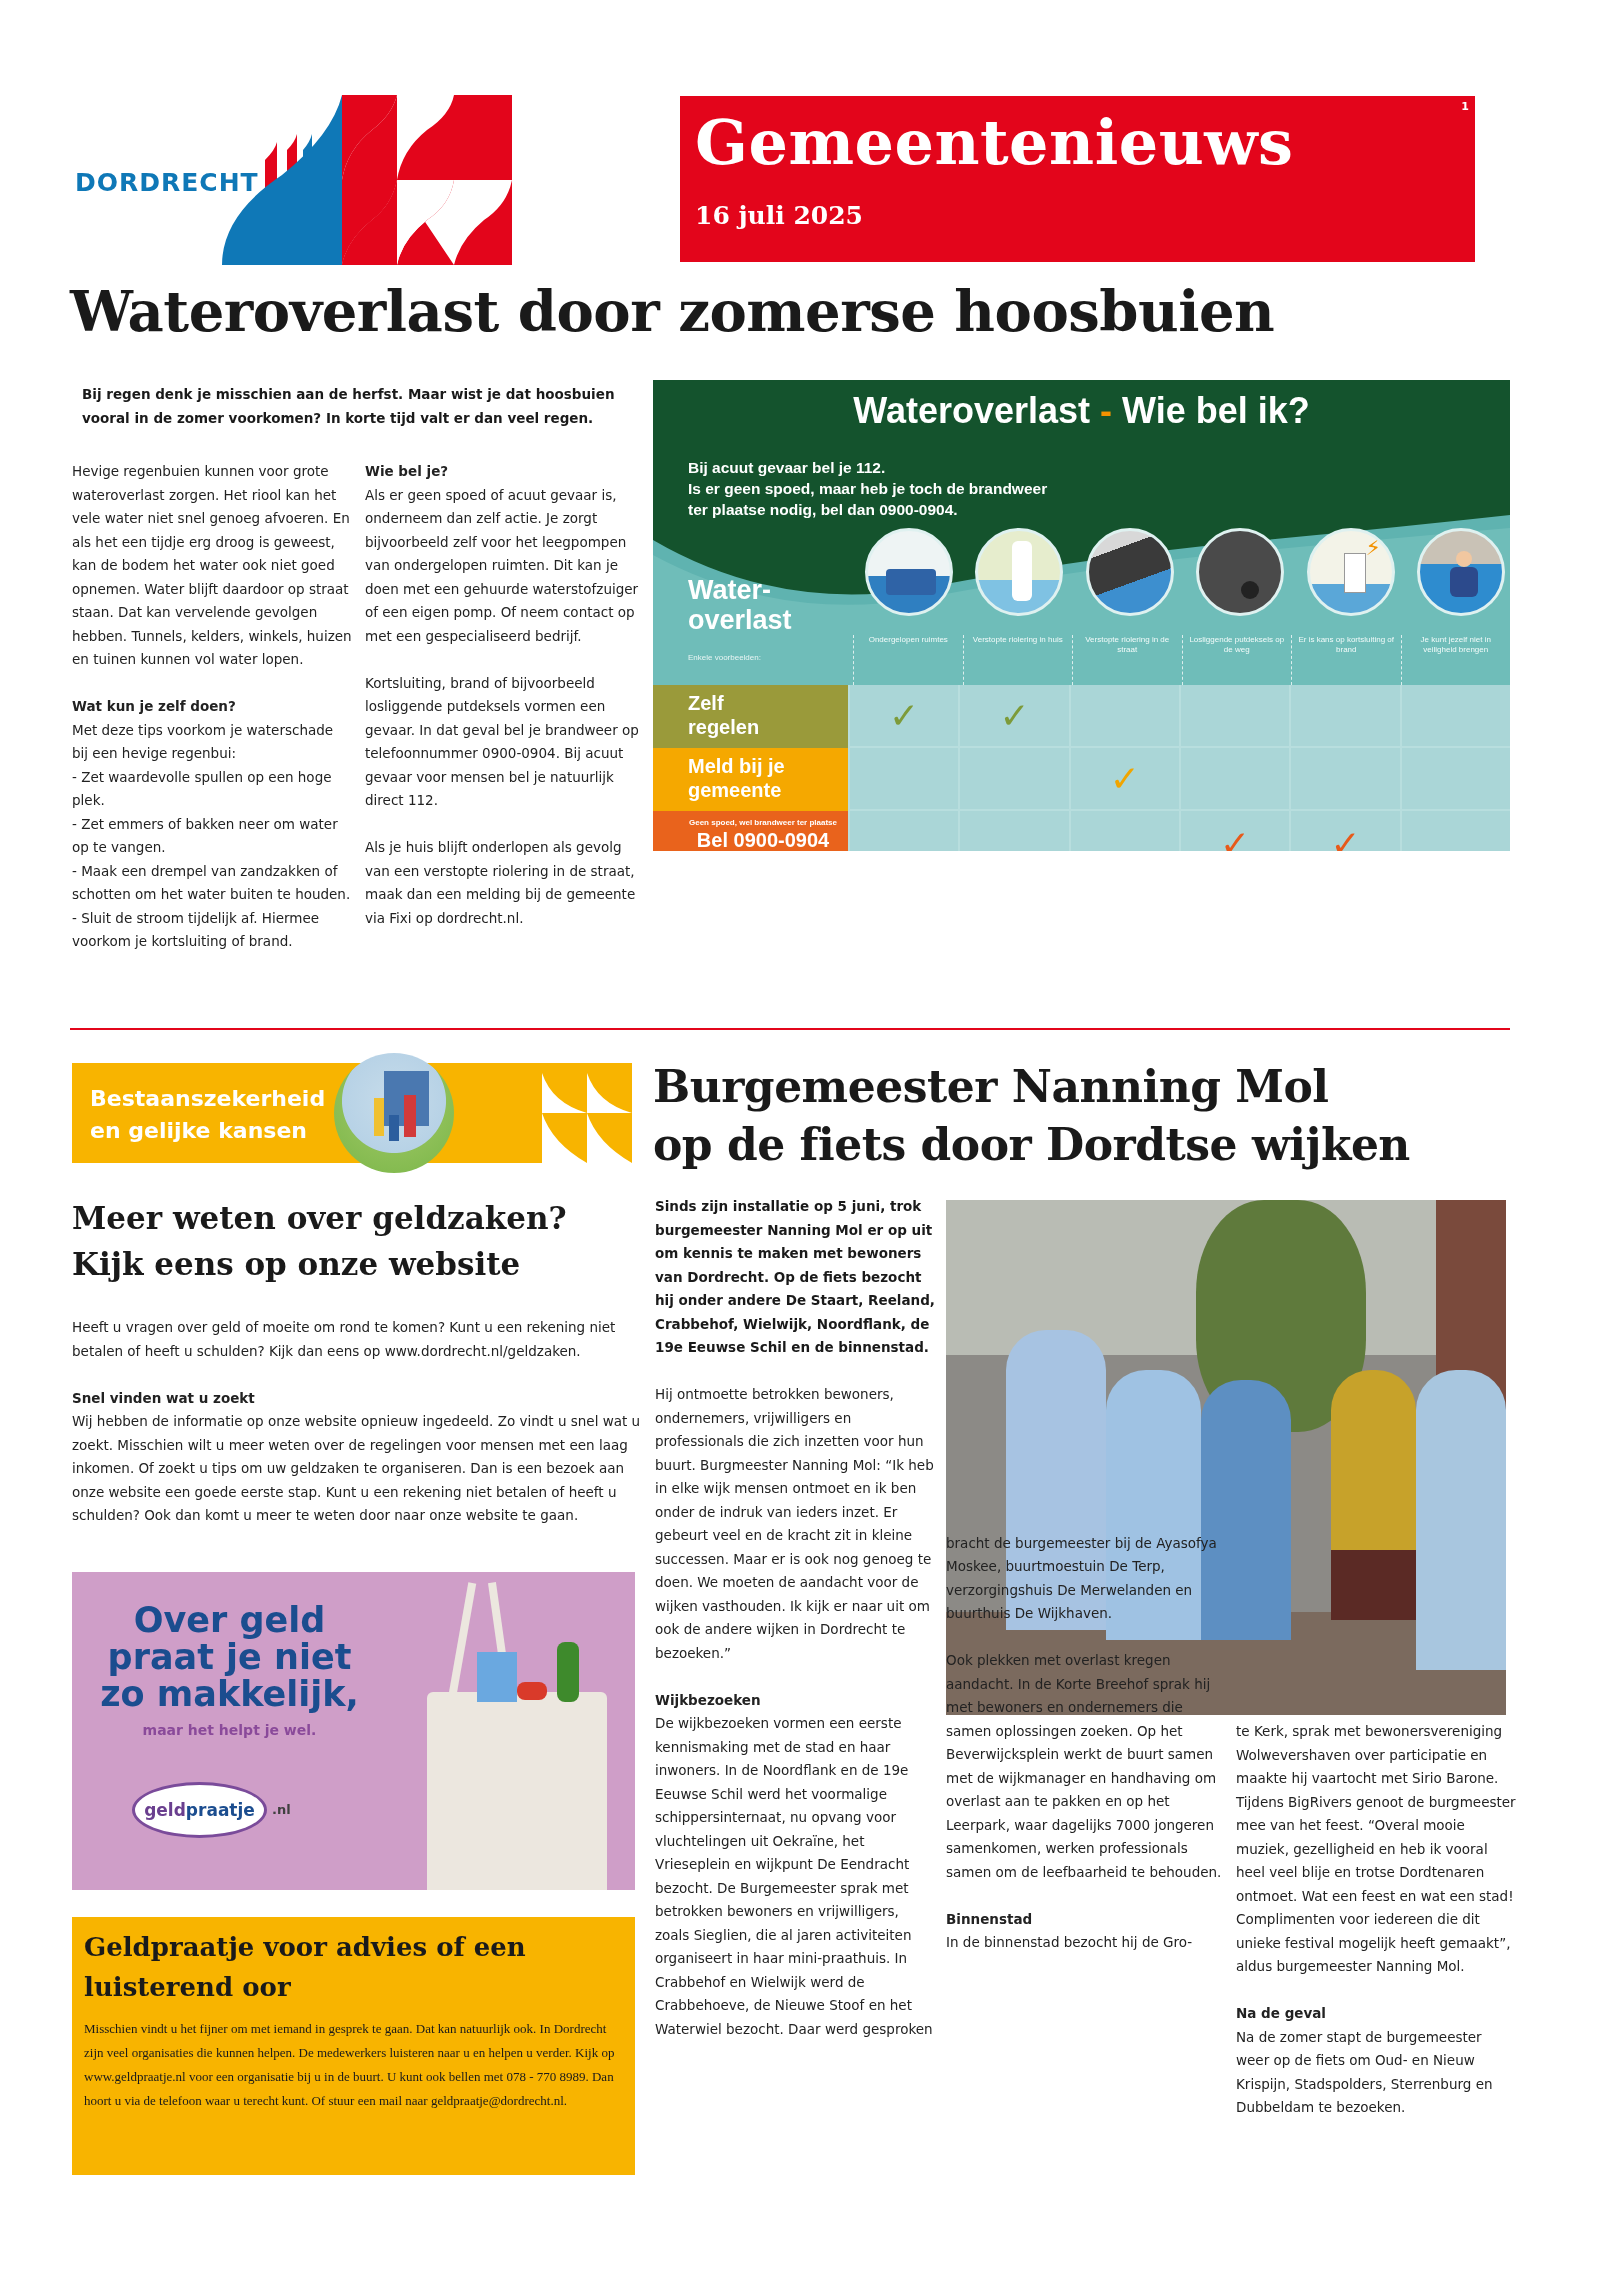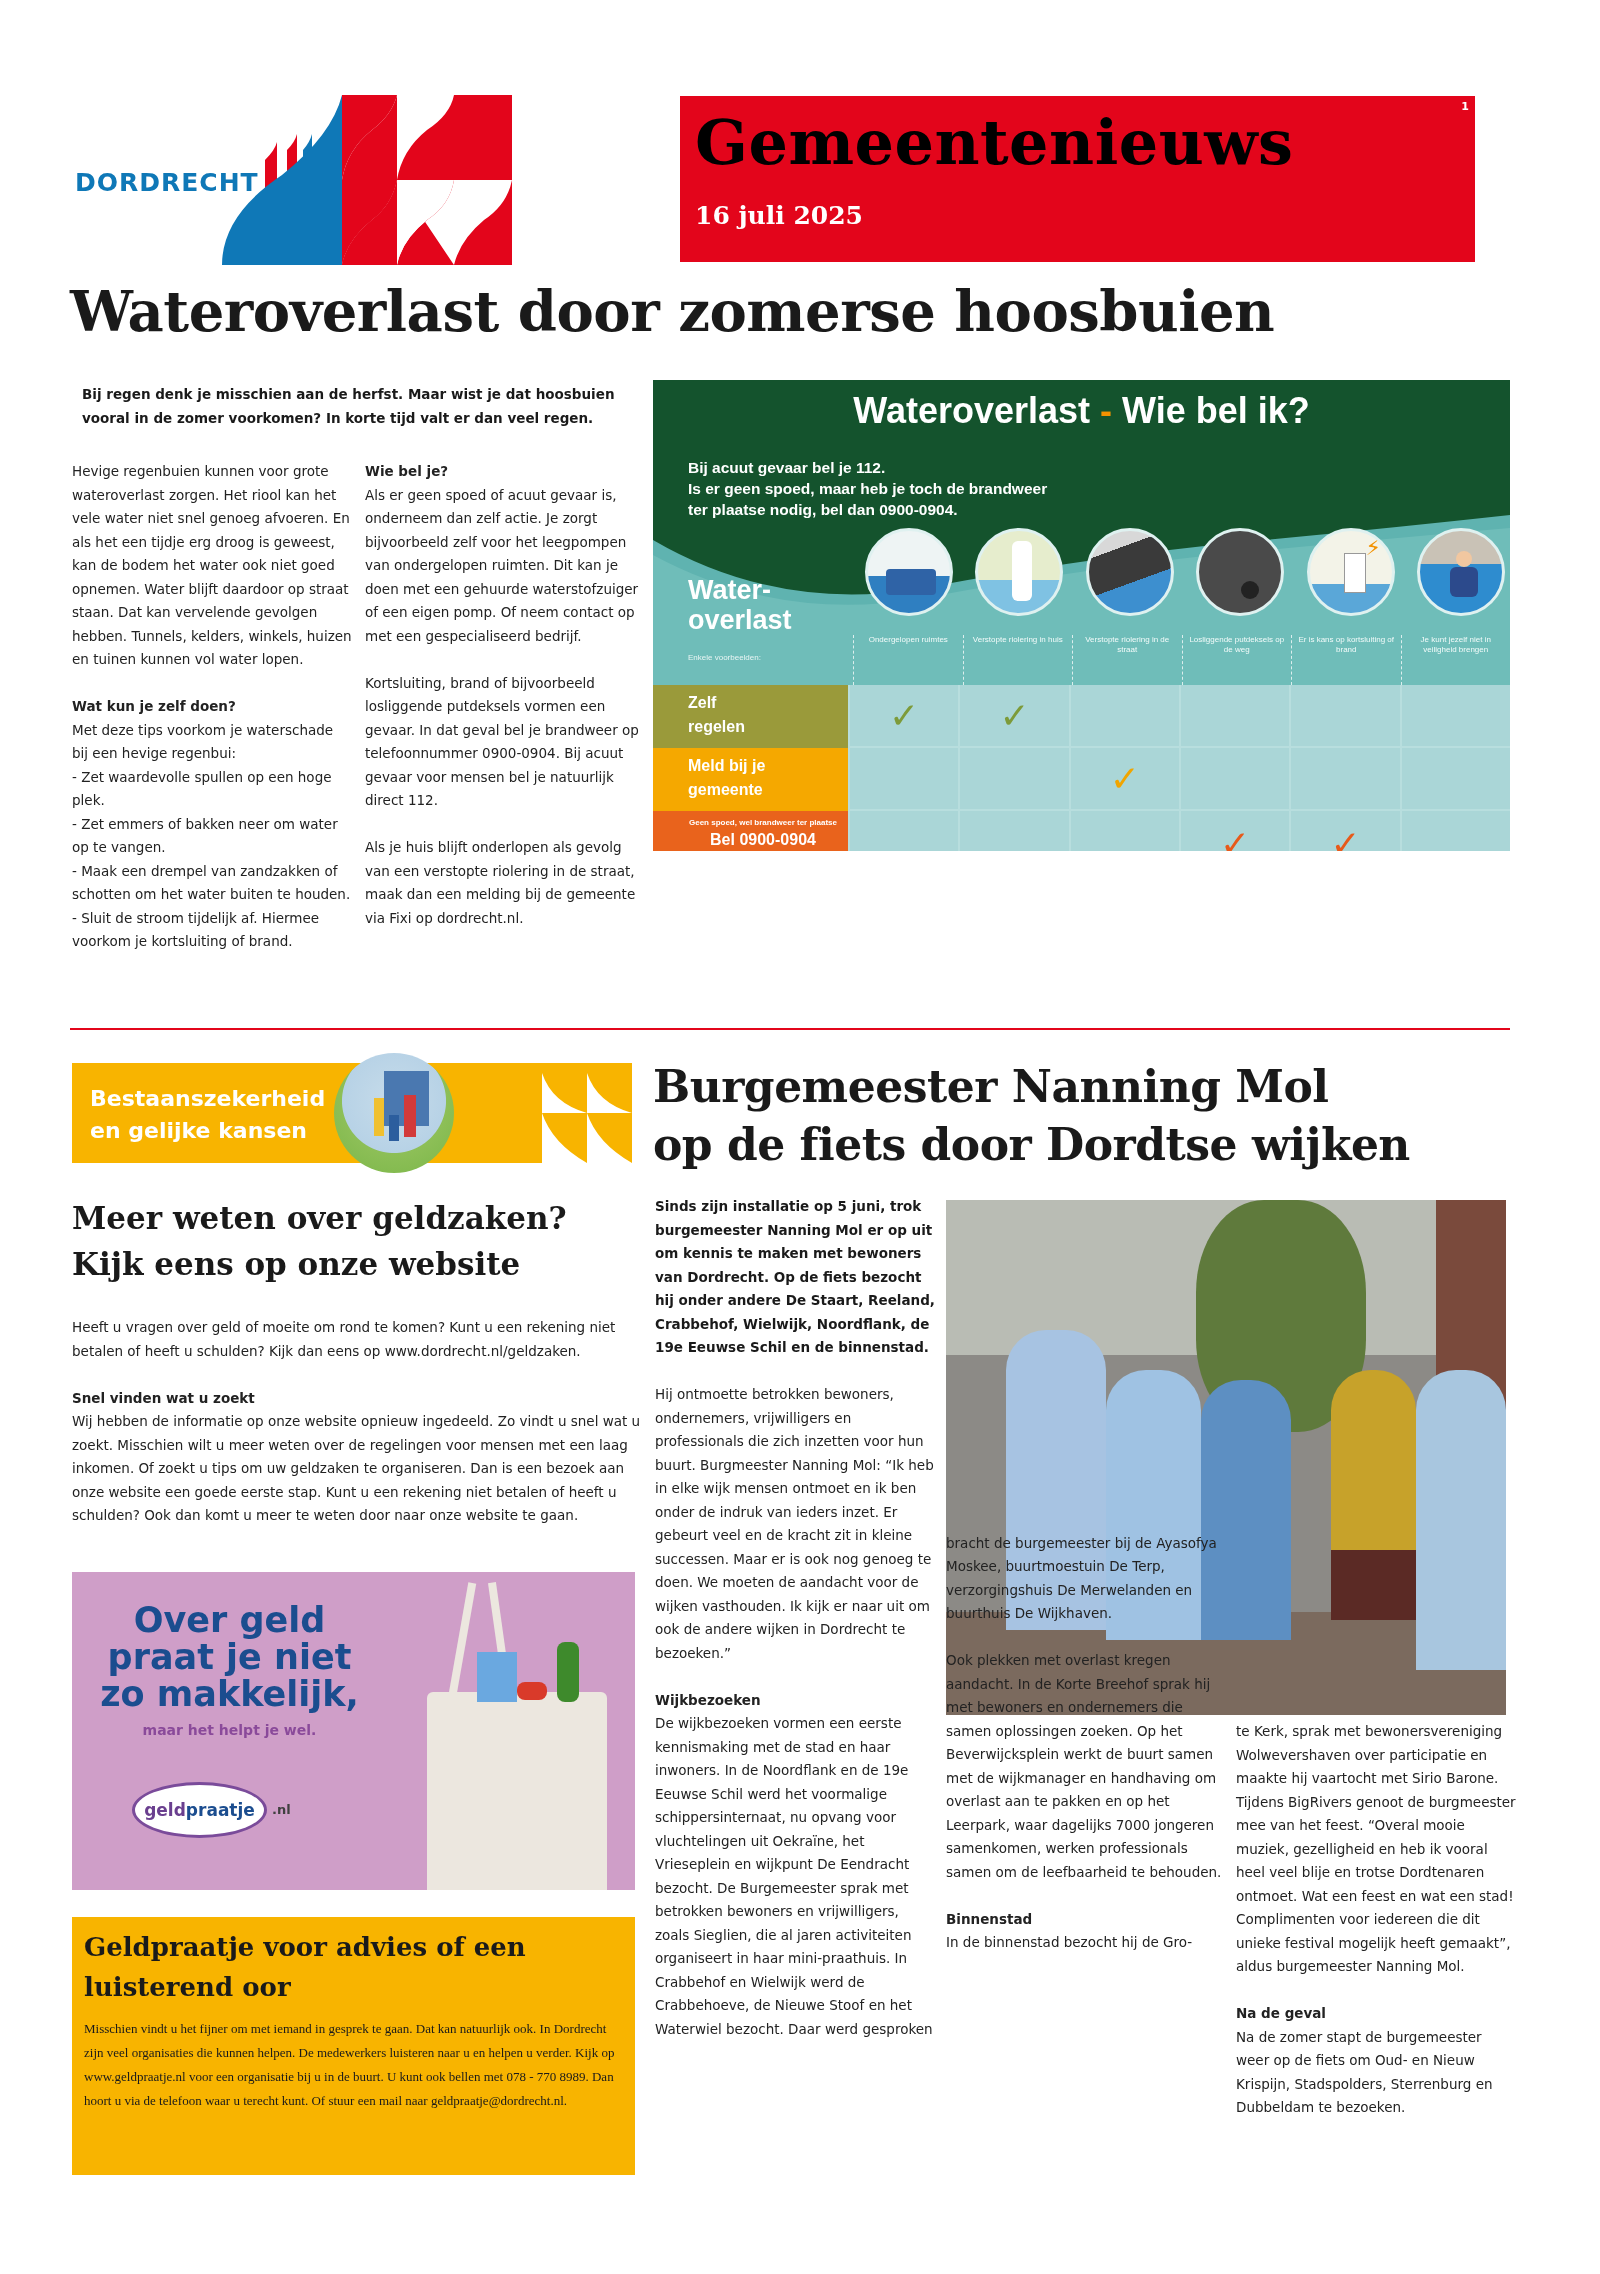--- a/index.html
+++ b/index.html
@@ -7,21 +7,21 @@
   body { position: relative; font-family: "DejaVu Sans", sans-serif; color: #1a1a1a; overflow: hidden; }
 
   .abs { position: absolute; }
 
   
   #logo { left: 70px; top: 120px; width: 270px; height: 120px; }
   #logo-text { position: absolute; left: 5px; top: 48px; font-family: "DejaVu Sans", sans-serif; font-weight: bold; font-size: 25px; letter-spacing: 1px; color: #0f78b7; }
   #logo-mark { position: absolute; left: 175px; top: 10px; width: 80px; height: 120px; }
   #deco-waves { left: 222px; top: 95px; width: 460px; height: 170px; }
   #masthead { left: 680px; top: 96px; width: 795px; height: 166px; background: #e3051b; }
-  #masthead-title { position: absolute; left: 15px; top: 10px; font-family: "DejaVu Serif", serif; font-weight: bold; font-size: 62px; color: #000000; letter-spacing: 0.5px; }
+  #masthead-title { position: absolute; left: 15px; top: 10px; font-family: "DejaVu Serif", serif; font-weight: bold; font-size: 62px; color: #ffffff; letter-spacing: 0.5px; }
   #masthead-date { position: absolute; left: 15px; top: 105px; font-family: "DejaVu Serif", serif; font-weight: bold; font-size: 25px; color: #fff; }
   #page-number { position: absolute; right: 6px; top: 4px; font-size: 11px; font-weight: bold; color: #fff; }
 
   
   #lead-title { left: 70px; top: 278px; width: 1440px; font-family: "DejaVu Serif", serif; font-weight: bold; font-size: 56px; color: #1a1a1a; letter-spacing: -0.5px; }
 
   .intro { font-family: "DejaVu Sans", sans-serif; font-weight: bold; font-size: 13.5px; line-height: 24px; }
   .body { font-family: "DejaVu Sans", sans-serif; font-size: 13.5px; line-height: 23.5px; color: #222; }
   .sub { font-weight: bold; display: block; }
   .para { margin-bottom: 23.5px; }
@@ -38,21 +38,21 @@
   #info-wave { position: absolute; left: 0; top: 120px; width: 857px; height: 200px; }
   #info-icons { position: absolute; left: 212px; top: 148px; width: 640px; height: 90px; display: flex; justify-content: space-between; }
   .ico { width: 88px; height: 88px; border-radius: 50%; border: 3px solid #dff1f0; position: relative; overflow: hidden; background: #cfe3e2; }
   #info-left-title { position: absolute; left: 35px; top: 195px; font-family: "Liberation Sans", sans-serif; font-weight: bold; font-size: 27px; line-height: 30px; color: #fff; }
   #info-ex-label { position: absolute; left: 35px; top: 273px; font-family: "Liberation Sans", sans-serif; font-size: 8px; color: #e9f5f4; }
   #info-cols { position: absolute; left: 200px; top: 255px; width: 657px; height: 50px; display: flex; }
   .colhead { flex: 1; text-align: center; font-family: "Liberation Sans", sans-serif; font-size: 8px; line-height: 10px; color: #f2fbfa; border-left: 1px dashed #dceeed; padding: 0 4px; }
   #info-grid { position: absolute; left: 0; top: 305px; width: 857px; height: 260px; }
   .irow { position: absolute; left: 0; width: 857px; height: 63px; display: flex; }
   .irow-label { width: 195px; height: 100%; padding: 6px 10px 0 35px; font-family: "Liberation Sans", sans-serif; font-weight: bold; color: #fff; }
-  .irow-label .big { font-size: 16px; line-height: 24px; display: block; }
+  .irow-label .big { font-size: 20px; line-height: 24px; display: block; }
   .irow-label .small { font-size: 8px; line-height: 11px; display: block; }
   .irow-cells { flex: 1; display: flex; background: #aad6d7; }
   .cell { flex: 1; border-left: 2px solid #b8dede; border-bottom: 2px solid #b8dede; display: flex; align-items: center; justify-content: center; font-size: 36px; font-weight: bold; }
   #info-foot { position: absolute; left: 0; top: 567px; width: 857px; height: 58px; background: #e3051b; }
   #info-foot-text { position: absolute; left: 35px; top: 8px; font-family: "Liberation Sans", sans-serif; font-weight: bold; font-size: 15px; line-height: 20px; color: #fff; }
   #info-brand { position: absolute; right: 30px; top: 18px; display: flex; gap: 8px; font-family: "Liberation Sans", sans-serif; font-weight: bold; font-size: 17px; letter-spacing: 2px; color: #fff; }
 
   
   #divider { left: 70px; top: 1028px; width: 1440px; height: 2px; background: #e3051b; }
 

